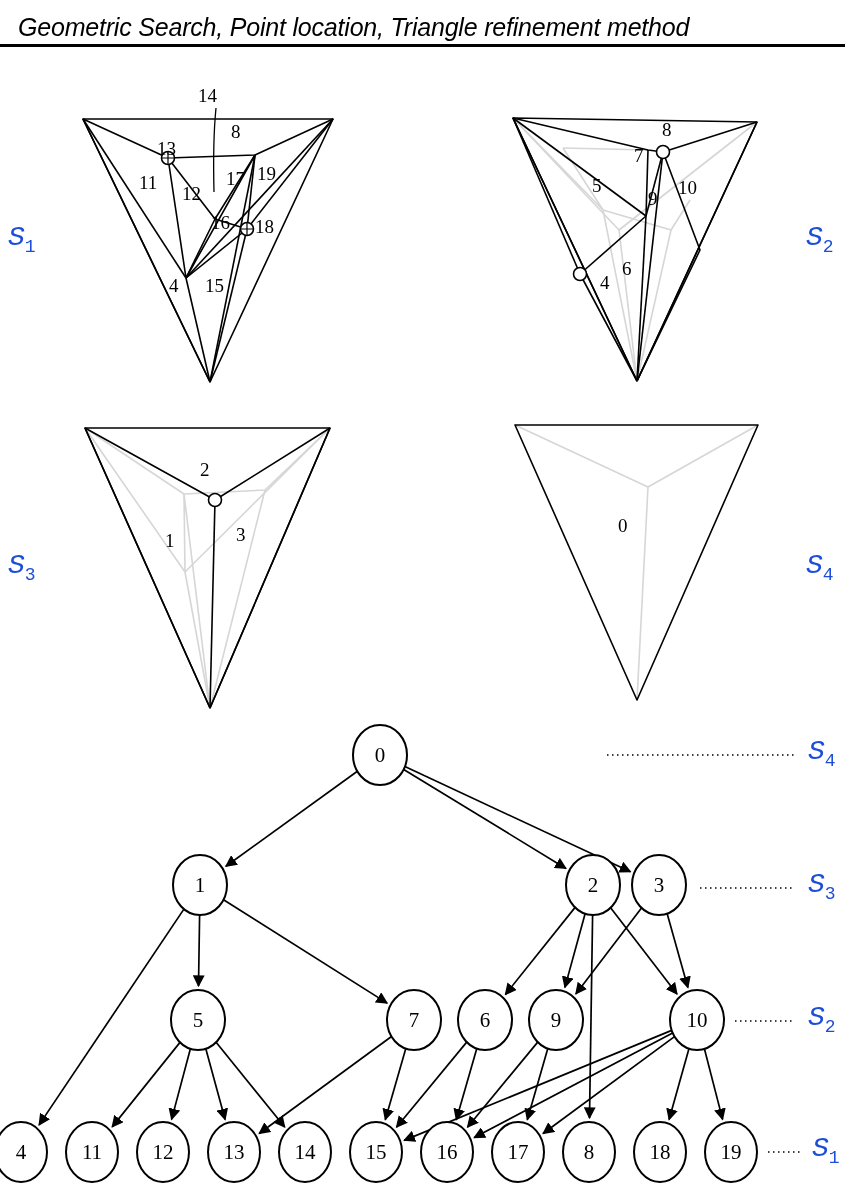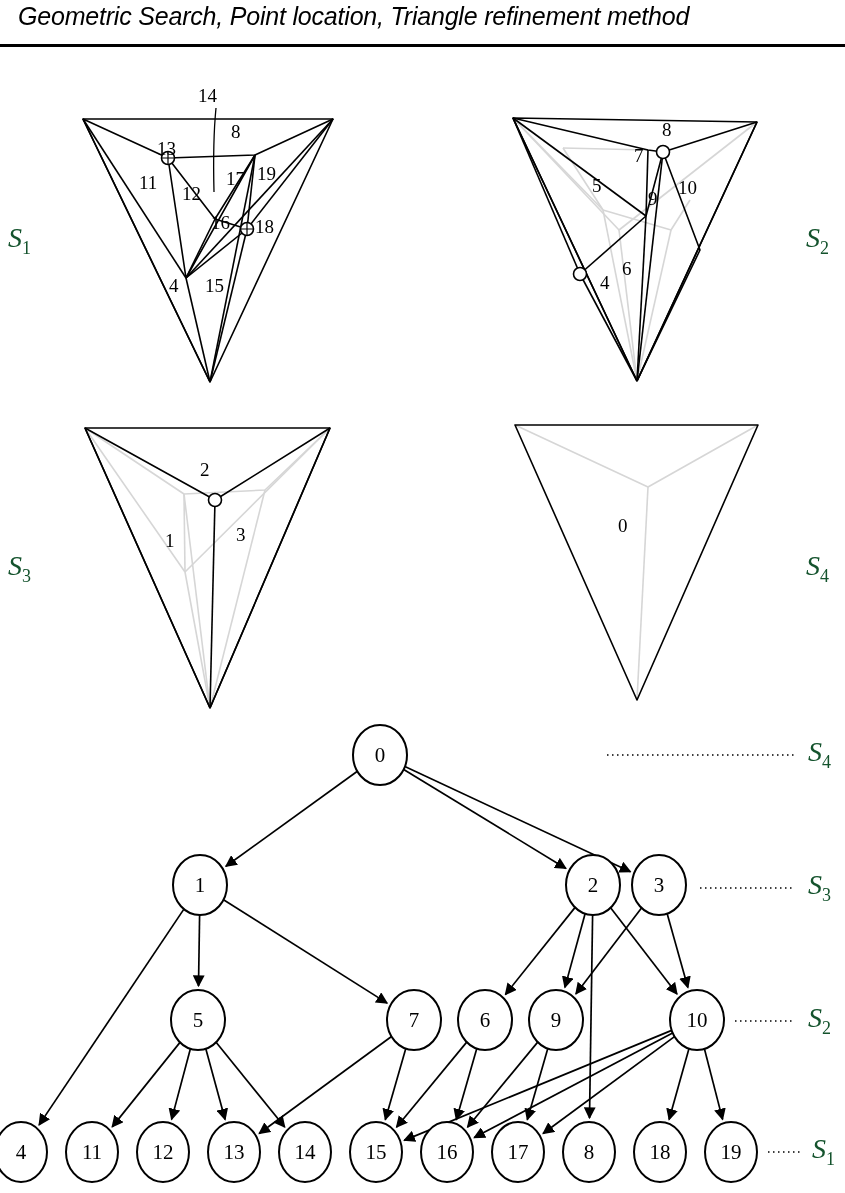--- a/index.html
+++ b/index.html
@@ -1,25 +1,25 @@
 <!DOCTYPE html>
 <html><head>
 <meta charset="utf-8">
 <style>
   html,body{margin:0;padding:0;background:#fff;}
   body{width:845px;height:1193px;position:relative;font-family:"Liberation Serif",serif;overflow:hidden;}
   #title{
-    position:absolute;left:18px;top:2px;width:820px;
+    position:absolute;left:18px;top:13px;width:820px;
     font-family:"Liberation Sans",sans-serif;
     font-style:italic;font-size:25px;color:#000;white-space:nowrap;
     letter-spacing:-0.2px;
   }
   #titlerule{position:absolute;left:0;top:44px;width:845px;height:3px;background:#000;}
   .figsvg{position:absolute;left:0;top:0;width:845px;height:1193px;pointer-events:none;}
-  .slabel{position:absolute;font-family:Liberation Serif, serif;font-style:italic;font-size:28px;color:#14532d;}
+  .slabel{position:absolute;font-family:Liberation Mono, monospace;font-style:italic;font-size:28px;color:#1d4ed8;}
   .slabel sub{font-size:18px;font-style:normal;}
   .numlbl{position:absolute;font-family:"Liberation Serif",serif;font-size:19px;color:#000;}
   .nodetxt{font-family:"Liberation Serif",serif;font-size:21px;fill:#000;}
 </style>
 </head>
 <body>
 
 <div id="title">Geometric Search, Point location, Triangle refinement method</div>
 <div id="titlerule"></div>
 

